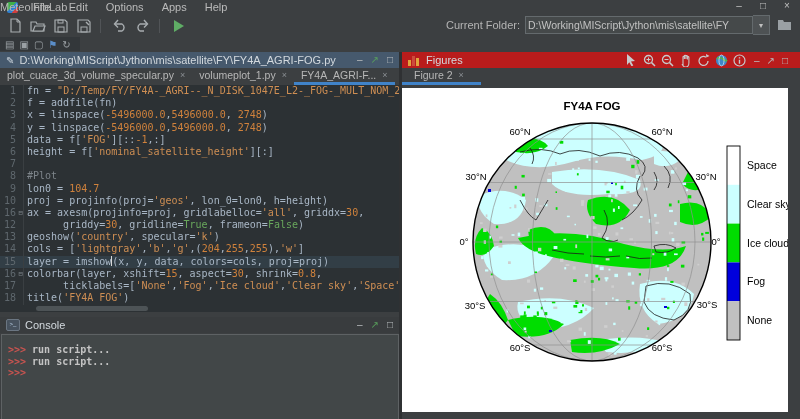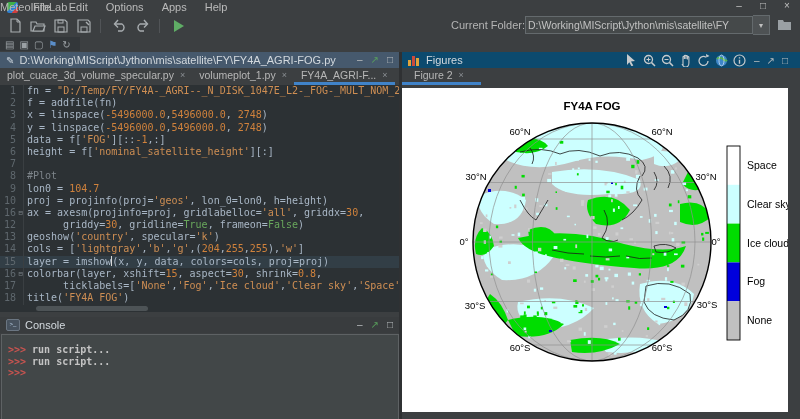--- a/index.html
+++ b/index.html
@@ -13,21 +13,21 @@
   #app-icon{width:11px;height:11px;margin:1px 6px 0 7px;border-radius:2px;
     background:linear-gradient(135deg,#3fae4a 0 45%,#2f7fd0 45% 70%,#d03f3f 70% 100%);}
   .menu-item{padding:0 9px;line-height:13px;cursor:default;}
   #win-title{left:0;top:1px;width:800px;text-align:left;font-size:11px;color:#b6b6b6;pointer-events:none;}
   .winctl{top:0;width:22px;height:13px;text-align:center;line-height:12px;font-size:10px;color:#c0c0c0;}
 
   #toolbar1{left:0;top:14px;width:800px;height:23px;display:flex;align-items:center;}
   .tbicon{width:17px;height:17px;margin-left:6px;display:flex;align-items:center;justify-content:center;}
   .tbsep{width:1px;height:14px;background:#515457;margin:0 4px 0 8px;}
   #cf-row{position:absolute;right:8px;top:15px;height:20px;display:flex;align-items:center;font-size:11px;}
-  #cf-label{color:#b4b4b4;}
+  #cf-label{margin-right:5px;color:#b4b4b4;}
   #cf-field{width:222px;height:16px;background:#45494a;border:1px solid #646a6d;color:#c2c2c2;
     font-size:10.5px;padding:0 2px;font-family:"Liberation Sans",sans-serif;}
   #cf-arrow{width:16px;height:18px;background:#4e5254;border:1px solid #646a6d;border-left:none;
     color:#c0c0c0;font-size:8px;display:flex;align-items:center;justify-content:center;}
   #cf-folder{margin-left:7px;display:flex;}
 
   #toolbar2{left:0;top:37px;width:80px;height:14px;background:#33373a;display:flex;align-items:center;
     font-size:10px;color:#9aa0a4;}
   #toolbar2 span{margin-left:5px;}
 
@@ -62,21 +62,21 @@
     margin:0 5px 0 6px;font-size:6px;line-height:9px;text-align:center;color:#bcd2e8;}
   #console-body{left:1px;top:334px;width:396px;height:80px;background:#424748;border:1px solid #5e6264;
     font-family:"DejaVu Sans Mono",monospace;font-size:10px;line-height:11.5px;padding-top:9px;}
   .con-line{padding-left:6px;white-space:pre;}
   .con-prompt{color:#c75450;font-weight:bold;}
   .con-text{color:#c4c4c4;font-weight:bold;}
 
   #vsplit{left:399px;top:52px;width:3px;height:367px;background:#2f3133;}
 
   
-  #figures-title{left:402px;top:52px;width:398px;background:#0c4a6e;}
+  #figures-title{left:402px;top:52px;width:398px;background:#b91c1c;}
   #fig-chart-icon{width:12px;height:11px;margin:0 6px 0 6px;display:flex;align-items:flex-end;}
   #fig-chart-icon i{display:block;width:3px;margin-right:1px;}
   #fig-tools{position:absolute;right:12px;top:52px;height:16px;display:flex;align-items:center;}
   #fig-tools .ficon{width:15px;height:15px;margin-left:3px;display:flex;align-items:center;justify-content:center;}
   #fig-tools .ctl{margin-left:7px;font-size:10px;color:#b9bdbf;}
   #figures-tabs{left:402px;top:68px;width:398px;}
   #fig-canvas{left:402px;top:88px;width:386px;height:324px;background:#ffffff;}
 </style>
 </head>
 <body>

